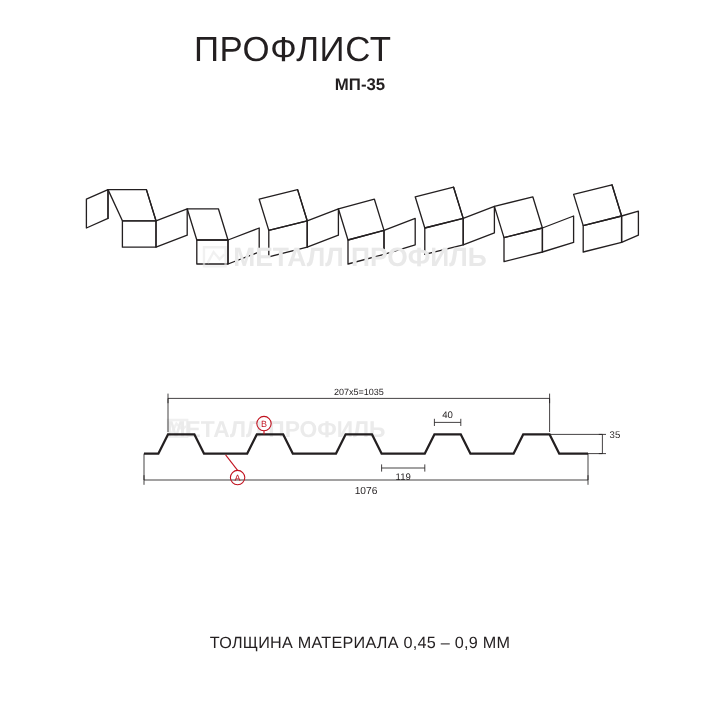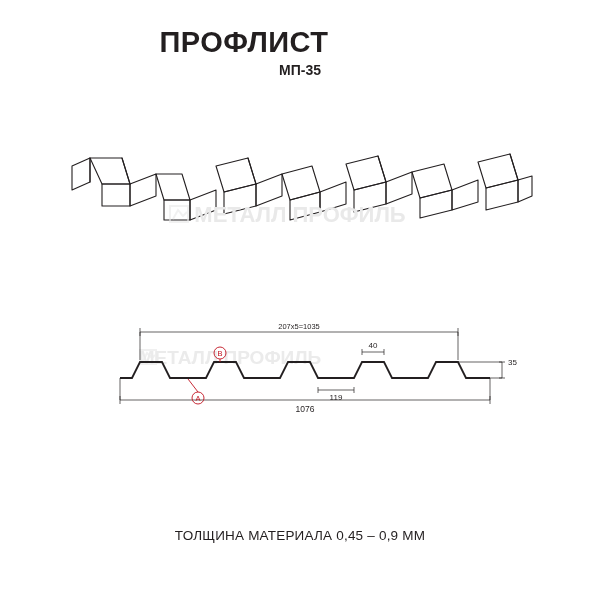--- a/index.html
+++ b/index.html
@@ -21,21 +21,21 @@
   }
 
   
   .title {
     position: absolute;
     top: 26px;
     left: 0;
     width: 488px;
     text-align: center;
     font-size: 29px;
-    font-weight: bold;
+    font-weight: normal;
     letter-spacing: 0.5px;
     color: #231f20;
   }
   .subtitle {
     position: absolute;
     top: 62px;
     left: 0;
     width: 600px;
     text-align: center;
     font-size: 14px;

